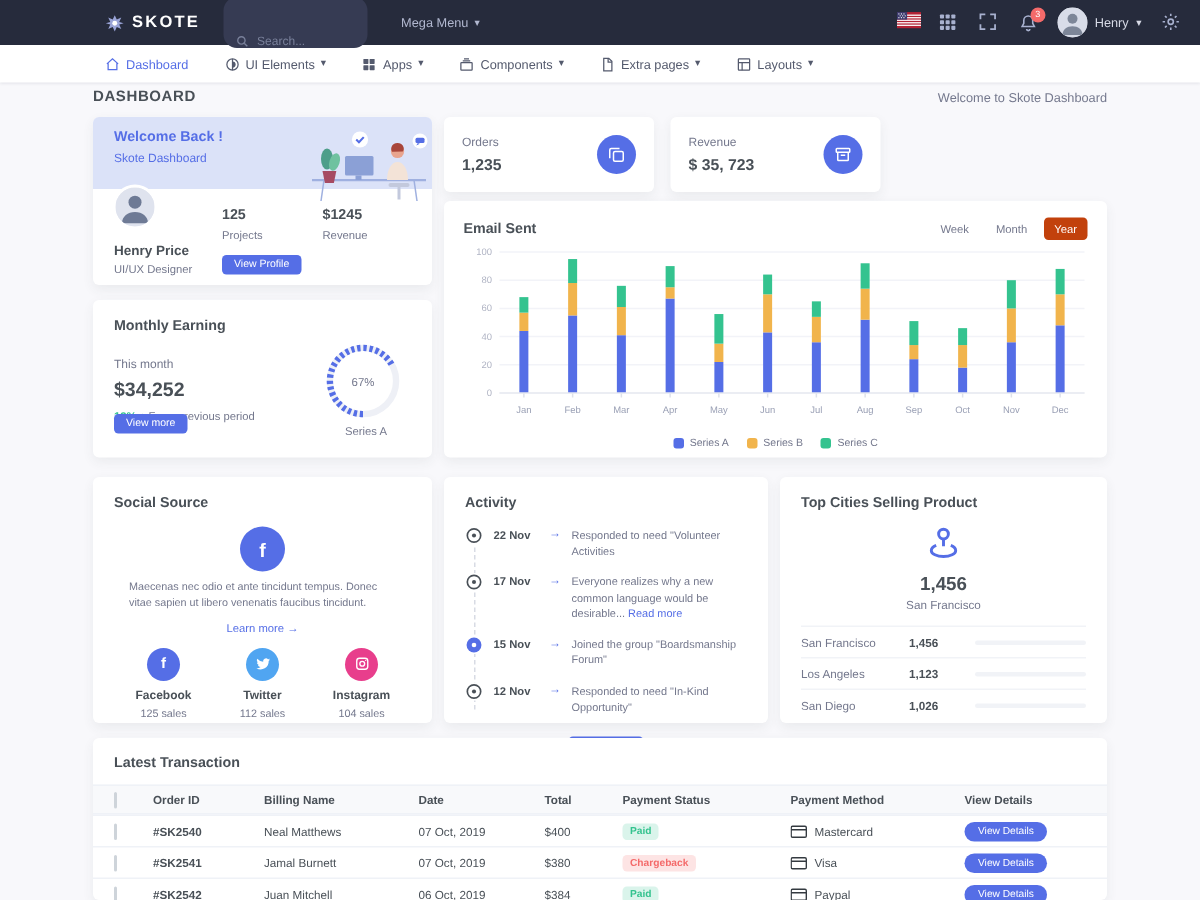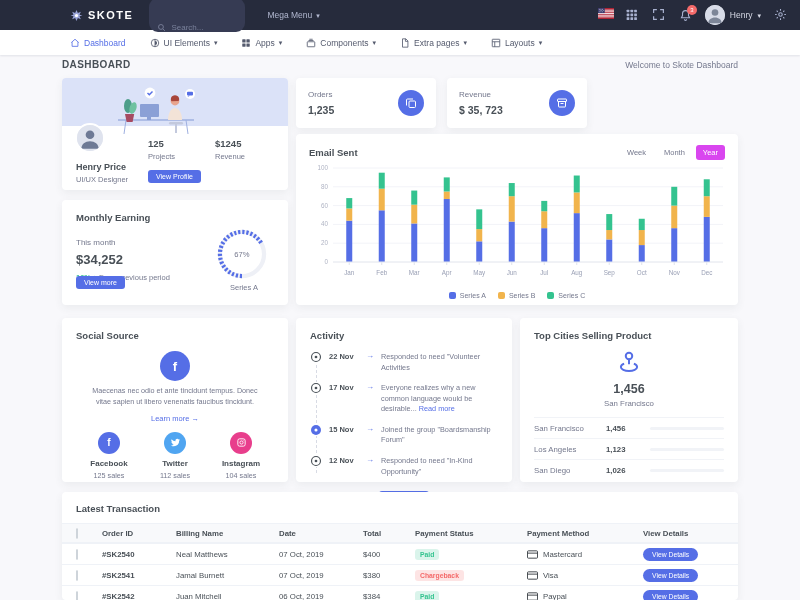--- a/index.html
+++ b/index.html
@@ -59,40 +59,40 @@
   #stat0{left:296px;top:78px}#stat1{left:447px;top:78px}#stat2{left:598px;top:78px}
   .stat-label{font-size:8px;color:#74788d}
   .stat-value{font-size:10.5px;font-weight:bold;margin-top:5px}
   .stat-ico{width:26px;height:26px;border-radius:50%;background:#556ee6;color:#fff;display:flex;align-items:center;justify-content:center}
 
   
   .email-card{left:296px;top:134px;width:442px;height:171px;padding:11px 13px}
   .email-head{display:flex;justify-content:space-between;align-items:center}
   .period-group{display:flex;align-items:center;gap:4px}
   .period-btn{font-size:7.5px;color:#74788d;background:transparent;border:0;padding:3px 7px;cursor:pointer;font-family:inherit;border-radius:3px}
-  .period-btn.active{background:#d946ef;color:#fff}
+  .period-btn.active{background:#c2410c;color:#fff}
   .legend{display:flex;justify-content:center;gap:12px;margin-top:1px}
   .legend-item{display:flex;align-items:center;gap:4px;font-size:7px;color:#74788d}
   .legend-swatch{width:7px;height:7px;border-radius:2px;display:inline-block}
 
   
   .monthly-card{left:62px;top:200px;width:226px;height:105px;padding:12px 14px}
   .me-this{font-size:8px;color:#74788d;margin-top:15px}
   .me-amount{font-size:13px;font-weight:bold;margin-top:5px}
   .me-change{font-size:7.5px;color:#74788d;margin-top:6px}
   .me-change .up{color:#34c38f;font-weight:bold}
   .me-btn{position:absolute;left:14px;top:76px}
   .gauge-wrap{position:absolute;right:14px;top:26px;width:60px;text-align:center}
   .gauge-series{font-size:7.5px;color:#74788d;margin-top:1px}
 
   
   .social-card{left:62px;top:318px;width:226px;height:164px;padding:12px 14px;text-align:left}
   .soc-main-ico{width:30px;height:30px;border-radius:50%;background:#556ee6;color:#fff;display:flex;align-items:center;justify-content:center;margin:10px auto 0;font-size:13px;font-weight:bold}
   .soc-heading{text-align:center;font-size:9px;font-weight:bold;margin-top:9px}
-  .soc-desc{text-align:center;font-size:7.2px;color:#74788d;line-height:1.5;margin:5px 10px 0}
+  .soc-desc{text-align:left;font-size:7.2px;color:#74788d;line-height:1.5;margin:5px 10px 0}
   .soc-link{display:block;text-align:center;font-size:7.5px;color:#556ee6;margin-top:6px;text-decoration:none}
   .soc-row{display:flex;margin-top:9px}
   .soc-col{flex:1;text-align:center}
   .soc-ico{width:22px;height:22px;border-radius:50%;color:#fff;display:flex;align-items:center;justify-content:center;margin:0 auto;font-size:10px;font-weight:bold}
   .soc-name{font-size:8px;font-weight:bold;margin-top:5px}
   .soc-sales{font-size:7.2px;color:#74788d;margin-top:3px}
 
   
   .activity-card{left:296px;top:318px;width:216px;height:164px;padding:12px 14px}
   .act-list{margin-top:10px;position:relative}
@@ -287,20 +287,24 @@
     </div>
   </nav>
 
   <div class="page-head">
     <div class="page-title">DASHBOARD</div>
     <div class="page-note">Welcome to Skote Dashboard</div>
   </div>
 
   <section class="card welcome-card">
     <div class="welcome-head">
+      <div>
+        <div class="w-title">Welcome Back !</div>
+        <div class="w-sub">Skote Dashboard</div>
+      </div>
       <svg width="122" height="48" viewBox="0 0 122 48">
         <line x1="42" y1="34" x2="118" y2="34" stroke="#9fb0e0" stroke-width="1.5"></line>
         <line x1="50" y1="34" x2="48" y2="48" stroke="#9fb0e0"></line>
           <line x1="110" y1="34" x2="112" y2="48" stroke="#9fb0e0"></line>
         <rect x="64" y="18" width="19" height="13" rx="1" fill="#8ba0d6"></rect>
           <rect x="71" y="31" width="4" height="3" fill="#8ba0d6"></rect>
         <ellipse cx="52" cy="20" rx="4" ry="7" fill="#4d9e8a"></ellipse>
           <ellipse cx="57" cy="22" rx="3.4" ry="6" fill="#6fc2a0" transform="rotate(18 57 22)"></ellipse>
         <path d="M49 28l1.6 8h6l1.6-8z" fill="#a64a62"></path>
         <circle cx="99" cy="15" r="4.4" fill="#e8a48e"></circle>

